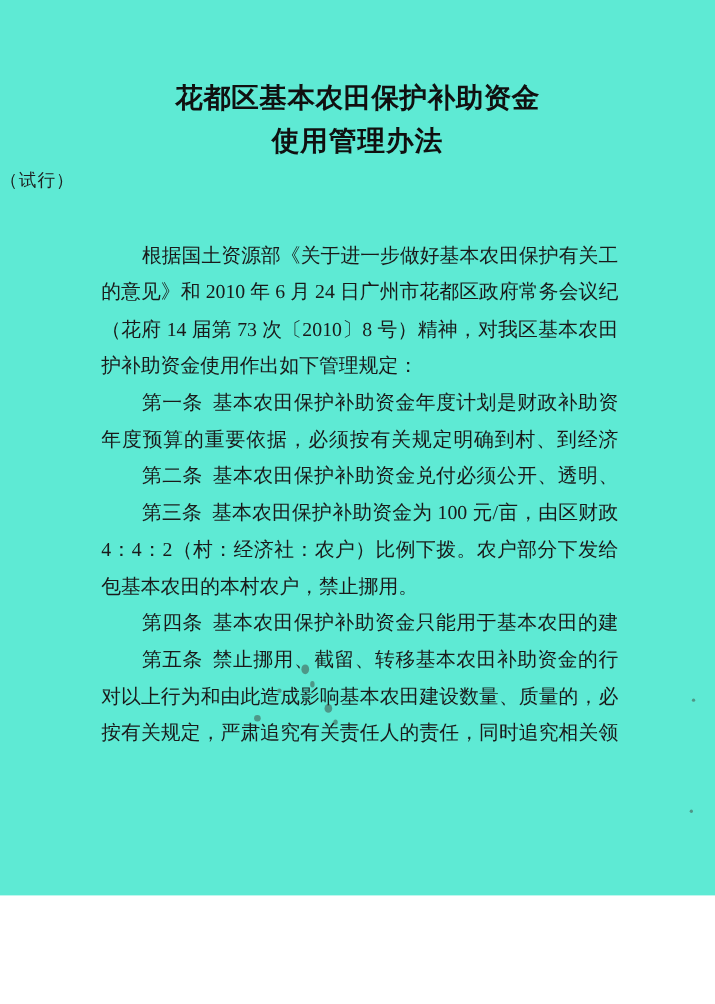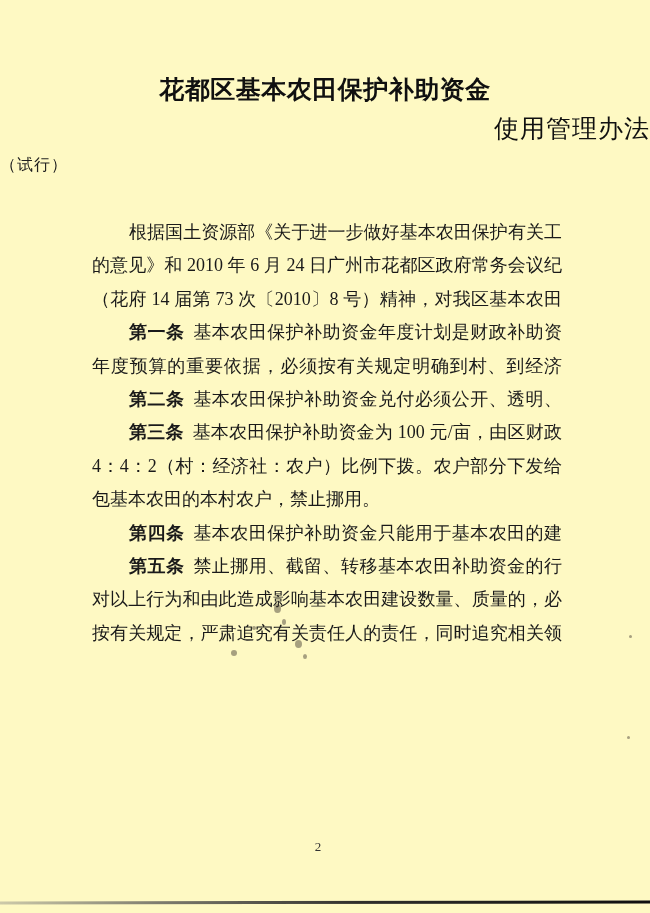--- a/index.html
+++ b/index.html
@@ -5,40 +5,40 @@
   * { margin: 0; padding: 0; box-sizing: border-box; }
   html, body { width: 650px; height: 913px; }
   body {
     background: #ffffff;
     font-family: "Liberation Serif", "DejaVu Serif", serif;
     color: #1b1b1b;
   }
   .page {
     position: relative;
     width: 650px;
-    height: 913px;
-    background: #fef9c3;
+    height: 814px;
+    background: #5eead4;
     overflow: hidden;
   }
   .title-1 {
     position: absolute;
     top: 74px; left: 0; width: 100%;
     text-align: center;
     font-size: 25px;
     font-weight: bold;
     line-height: 32px;
     letter-spacing: 0.5px;
     color: #101010;
   }
   .title-2 {
     position: absolute;
     top: 113px; left: 0; width: 100%;
-    text-align: right;
+    text-align: center;
     font-size: 25px;
-    font-weight: normal;
+    font-weight: bold;
     line-height: 32px;
     letter-spacing: 1px;
     color: #101010;
   }
   .subtitle {
     position: absolute;
     top: 154px; left: 0; width: 100%;
     font-size: 16px;
     line-height: 22px;
     letter-spacing: 1px;
@@ -55,21 +55,21 @@
   .line {
     height: 33.4px;
     line-height: 33.4px;
     overflow: hidden;
   }
   .line.full {
     text-align: justify;
     text-align-last: justify;
   }
   .line.indent { padding-left: 37px; }
-  .article { font-weight: bold; margin-right: 9px; }
+  .article { font-weight: normal; margin-right: 9px; }
   .page-number {
     position: absolute;
     top: 839px; left: 0; width: 100%;
     text-align: center;
     font-size: 13px;
     color: #333;
     transform: translateX(-7px);
   }
   .scan-line {
     position: absolute;
@@ -96,20 +96,21 @@
   <header>
     <div class="title-1">花都区基本农田保护补助资金</div>
     <div class="title-2">使用管理办法</div>
     <div class="subtitle">（试行）</div>
   </header>
 
   <main class="body-text">
       <div class="line full indent"><span>根据国土资源部《关于进一步做好基本农田保护有关工作</span></div>
       <div class="line full"><span>的意见》和 2010 年 6 月 24 日广州市花都区政府常务会议纪要</span></div>
       <div class="line full"><span>（花府 14 届第 73 次〔2010〕8 号）精神，对我区基本农田保</span></div>
+      <div class="line"><span>护补助资金使用作出如下管理规定：</span></div>
       <div class="line full indent"><span class="article">第一条</span><span>基本农田保护补助资金年度计划是财政补助资金</span></div>
       <div class="line full"><span>年度预算的重要依据，必须按有关规定明确到村、到经济社、</span></div>
       <div class="line full indent"><span class="article">第二条</span><span>基本农田保护补助资金兑付必须公开、透明、及</span></div>
       <div class="line full indent"><span class="article">第三条</span><span>基本农田保护补助资金为 100 元/亩，由区财政按</span></div>
       <div class="line full"><span>4：4：2（村：经济社：农户）比例下拨。农户部分下发给承</span></div>
       <div class="line"><span>包基本农田的本村农户，禁止挪用。</span></div>
       <div class="line full indent"><span class="article">第四条</span><span>基本农田保护补助资金只能用于基本农田的建</span></div>
       <div class="line full indent"><span class="article">第五条</span><span>禁止挪用、截留、转移基本农田补助资金的行为，</span></div>
       <div class="line full"><span>对以上行为和由此造成影响基本农田建设数量、质量的，必须</span></div>
       <div class="line full"><span>按有关规定，严肃追究有关责任人的责任，同时追究相关领导</span></div>

